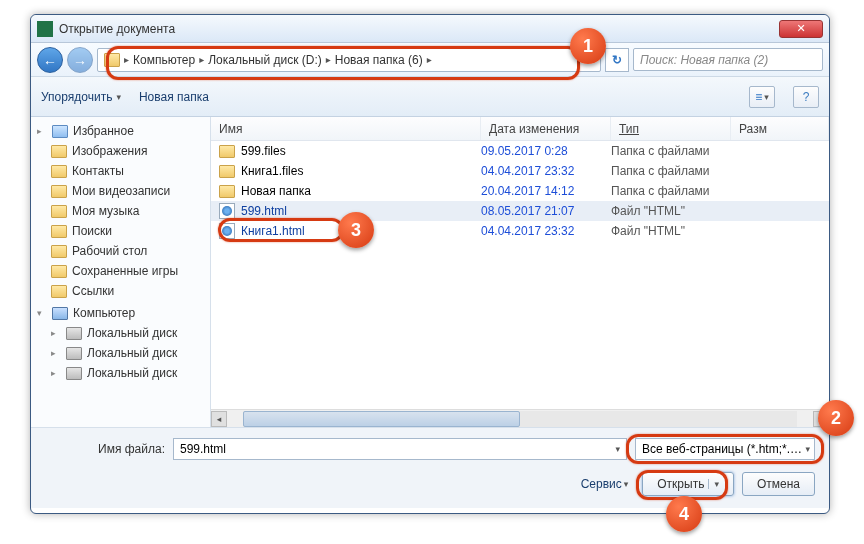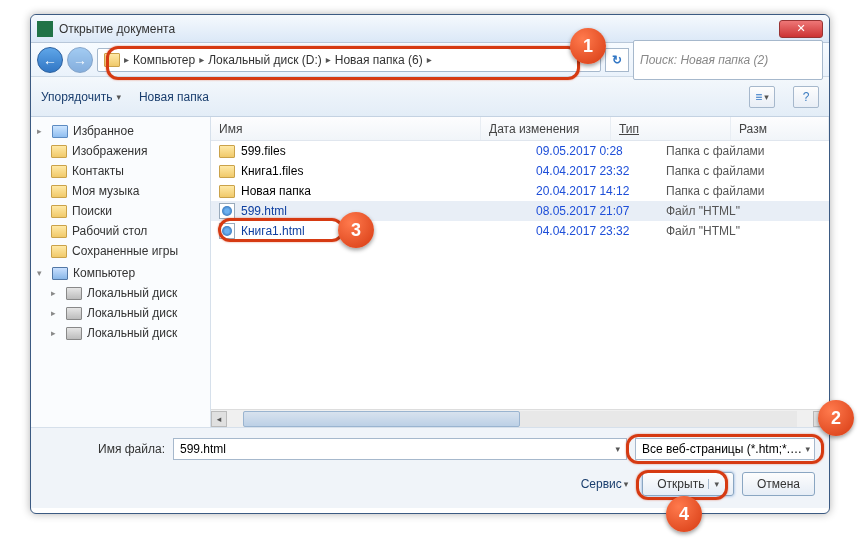--- a/index.html
+++ b/index.html
@@ -13,21 +13,21 @@
 .close-btn { width: 44px; height: 18px; background: linear-gradient(#e77,#c33); border: 1px solid #933; border-radius: 3px; color: #fff; text-align: center; line-height: 15px; font-size: 11px; cursor: pointer; }
 
 .navbar { height: 34px; background: linear-gradient(#f7fbff,#eaf2fb); display: flex; align-items: center; padding: 3px 6px; gap: 4px; border-bottom: 1px solid #cdd9e6; position: relative; }
 .nav-btn { width: 26px; height: 26px; border-radius: 50%; background: linear-gradient(#5fa6e8,#3176c4); border: 1px solid #2a5f9e; color:#fff; display:flex; align-items:center; justify-content:center; font-size:14px; }
 .nav-btn:last-of-type { margin-right: 4px; }
 .addr { flex: 1; height: 24px; background: #fff; border: 1px solid #a6b8cc; border-radius: 2px; display: flex; align-items: center; padding: 0 6px; gap: 4px; }
 .addr span.sep { color: #555; font-size: 10px; }
 .addr-seg { color: #333; }
 .addr-fldicon { width: 16px; height: 14px; background: linear-gradient(#ffe9a6,#f0c96a); border:1px solid #caa24a; border-radius:1px; }
 .addr-refresh { width: 24px; height: 24px; background:#fff; border:1px solid #a6b8cc; display:flex;align-items:center;justify-content:center;color:#3176c4;font-weight:bold; }
-.searchbox { width: 190px; height: 40px; background: #fff; border: 1px solid #a6b8cc; border-radius: 2px; padding: 0 6px; display: flex; align-items: center; color: #888; font-style: italic; gap:4px; }
+.searchbox { width: 190px; height: 23px; background: #fff; border: 1px solid #a6b8cc; border-radius: 2px; padding: 0 6px; display: flex; align-items: center; color: #888; font-style: italic; gap:4px; }
 
 .toolbar2 { height: 40px; background: linear-gradient(#f4f8fc,#e3edf7); border-bottom: 1px solid #c4d2e2; display:flex; align-items:center; padding:0 10px; gap:18px; }
 .toolbar2 .tb-item { color:#1a3e6e; cursor:pointer; display:flex; align-items:center; gap:4px; }
 .toolbar2 .spacer { flex:1; }
 .view-btn { width:26px; height:22px; border:1px solid #a6b8cc; background:linear-gradient(#fdfdfd,#e8eef6); border-radius:2px; display:flex;align-items:center;justify-content:center;color:#3176c4; }
 
 .body { display:flex; height: 310px; }
 .sidebar { width: 180px; border-right: 1px solid #d6e0eb; overflow:hidden; background:#fafcfe; padding-top:4px; }
 .side-item { display:flex; align-items:center; height:20px; padding-left:20px; gap:5px; white-space:nowrap; overflow:hidden; color:#333; }
 .side-item.root { padding-left:6px; font-weight:normal; }
@@ -40,21 +40,21 @@
 .filearea { flex:1; display:flex; flex-direction:column; }
 .colhead { height:24px; display:flex; align-items:center; border-bottom:1px solid #e0e6ee; background:linear-gradient(#fdfdfe,#f1f5f9); }
 .colhead div { padding:4px 8px; color:#444; border-right:1px solid #e8edf3; height:100%; display:flex; align-items:center; }
 .col-name { width: 270px; }
 .col-date { width: 130px; }
 .col-type { width: 120px; text-decoration: underline; }
 .col-size { flex:1; }
 
 .filelist { flex:1; overflow:hidden; position:relative; }
 .row { height:20px; display:flex; align-items:center; padding-left:8px; }
-.row .cell-name { width: 317px; display:flex; align-items:center; gap:6px; }
+.row .cell-name { width: 262px; display:flex; align-items:center; gap:6px; }
 .row .cell-date { width: 130px; color:#1d4ed8; }
 .row .cell-type { width: 120px; color:#555; }
 .fldicon { width:16px; height:13px; background:linear-gradient(#ffe9a6,#f0c96a); border:1px solid #caa24a; border-radius:1px; }
 .htmicon { width:16px; height:16px; background:#fff; border:1px solid #9ab; position:relative; }
 .htmicon::after { content:""; position:absolute; inset:2px; background:radial-gradient(circle,#6cb0f0 30%,#3c7cc0 70%); border-radius:50%; }
 .row.selected { background:#e8eef6; }
 .row .blue { color:#1040a0; }
 
 .hscroll { height:18px; background:#f0f0f0; border-top:1px solid #ddd; display:flex; align-items:center; }
 .hscroll .track { flex:1; background:#e8e8e8; height:16px; position:relative; margin:0 16px; }
@@ -129,33 +129,41 @@
       <div class="side-item">
           <span class="side-fldicon"></span>
           <span>Изображения</span>
         </div>
       <div class="side-item">
           <span class="side-fldicon"></span>
           <span>Контакты</span>
         </div>
       <div class="side-item">
           <span class="side-fldicon"></span>
+          <span>Мои видеозаписи</span>
+        </div>
+      <div class="side-item">
+          <span class="side-fldicon"></span>
           <span>Моя музыка</span>
         </div>
       <div class="side-item">
           <span class="side-fldicon"></span>
           <span>Поиски</span>
         </div>
       <div class="side-item">
           <span class="side-fldicon"></span>
           <span>Рабочий стол</span>
         </div>
       <div class="side-item">
           <span class="side-fldicon"></span>
           <span>Сохраненные игры</span>
+        </div>
+      <div class="side-item">
+          <span class="side-fldicon"></span>
+          <span>Ссылки</span>
         </div>
       <div class="side-item root" style="margin-top:2px">
           <span class="tree">▾</span>
           <span class="side-cmpicon"></span>
           <span>Компьютер</span>
         </div>
       <div class="side-item">
           <span class="tree">▸</span>
           <span class="side-drvicon"></span>
           <span>Локальный диск</span>

